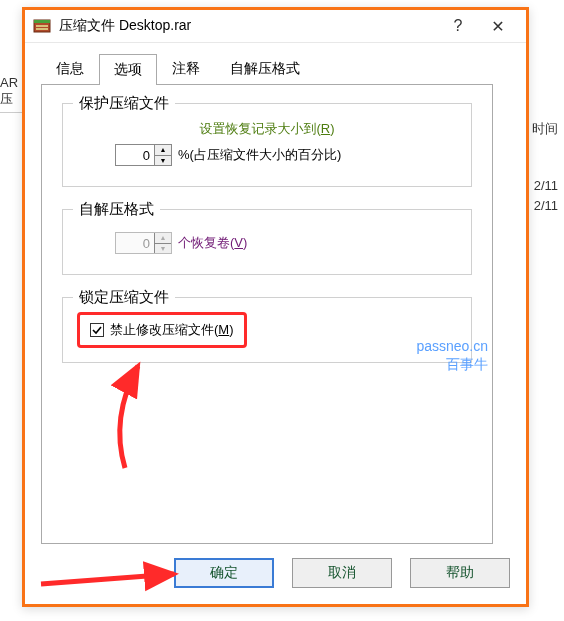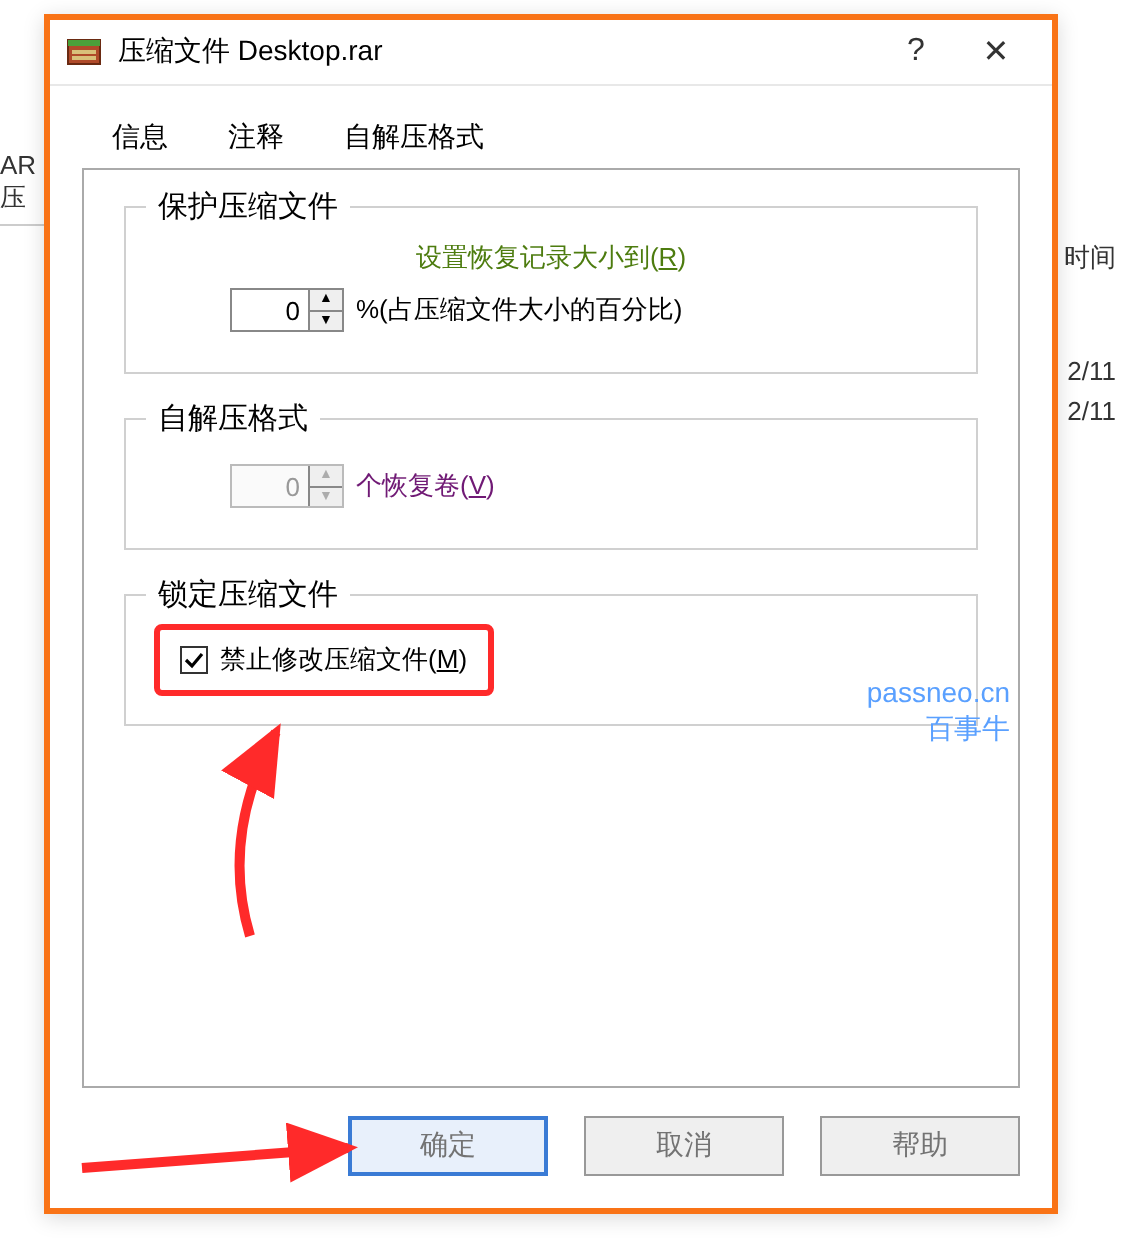--- a/index.html
+++ b/index.html
@@ -54,21 +54,21 @@
       display: flex;
       align-items: center;
       justify-content: center;
       font-size: 16px;
       color: #333;
       background: transparent;
       border: none;
     }
     .dialog-body {
       flex: 1;
-      padding: 10px 16px 0 16px;
+      padding: 10px 33px 0 16px;
       position: relative;
     }
     .tabs {
       display: flex;
       align-items: flex-end;
       position: relative;
       z-index: 2;
     }
     .tab {
       padding: 6px 14px;
@@ -188,21 +188,21 @@
       justify-content: flex-end;
       gap: 18px;
       padding: 14px 16px 16px 16px;
     }
     .btn {
       width: 100px;
       height: 30px;
       border: 1px solid #999;
       background: #efefef;
       font-size: 14px;
-      color: #737373;
+      color: #14532d;
     }
     .btn.primary { border: 2px solid #3a7bd5; background:#e8f0fb; }
     .arrow-svg { position: absolute; pointer-events: none; }
   </style>
 </head>
 <body>
 
 <div class="bg-fragment bg-left">AR 压</div>
 <div class="bg-fragment bg-time">时间</div>
 <div class="bg-fragment bg-date1">2/11</div>
@@ -221,20 +221,21 @@
     </span>
     <span class="titlebar-title">压缩文件 Desktop.rar</span>
     <button class="titlebar-btn">?</button>
     <button class="titlebar-btn">✕</button>
   </div>
 
   <div class="dialog-body">
 
     <div class="tabs">
       <div class="tab">信息</div>
+      <div class="tab active">选项</div>
       <div class="tab">注释</div>
       <div class="tab">自解压格式</div>
     </div>
 
     <div class="tabpanel">
 
       <div class="fieldset">
         <div class="fieldset-legend">保护压缩文件</div>
         <div class="field-label">
           <span>设置恢复记录大小到(</span><span class="underline">R</span><span>)</span>

